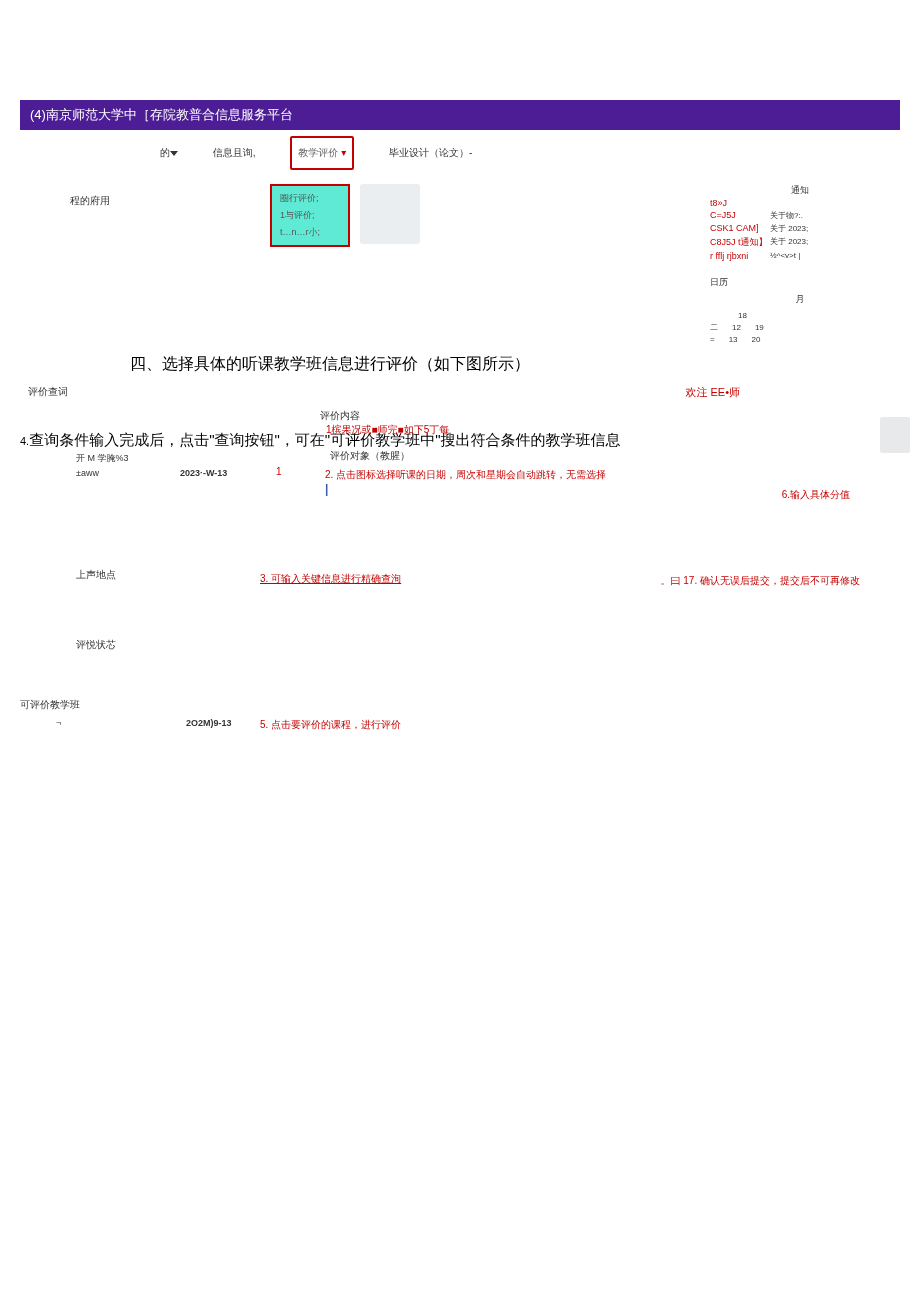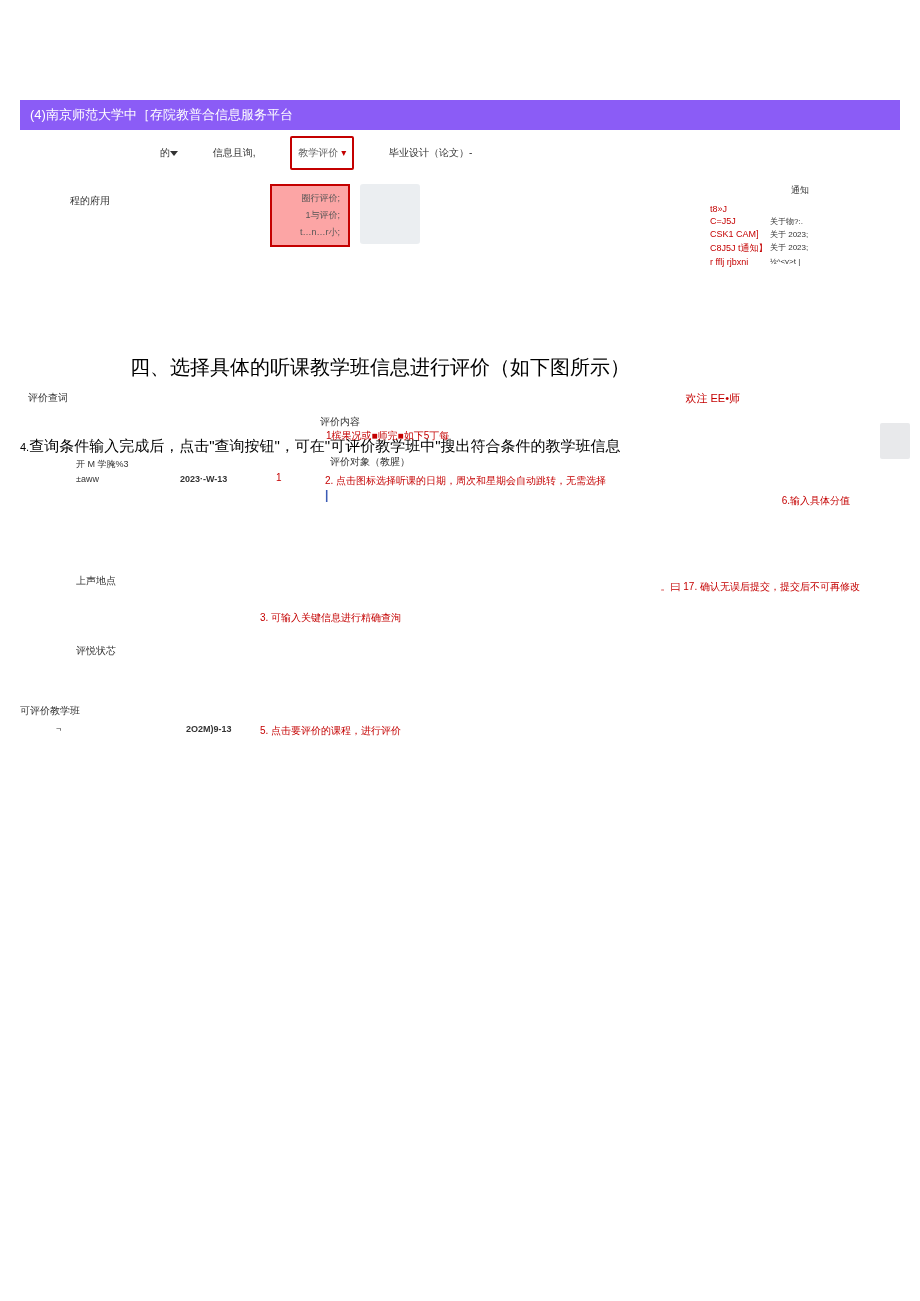--- a/index.html
+++ b/index.html
@@ -1,58 +1,58 @@
 <!DOCTYPE html>
 <html><head>
   <meta charset="utf-8">
   <style>
     * { margin: 0; padding: 0; box-sizing: border-box; }
     body { font-family: "Microsoft YaHei", Arial, sans-serif; width: 920px; background: #fff; font-size: 11px; color: #333; }
-    .blue-header { background: #8b5cf6; color: #fff; padding: 6px 10px; font-size: 13px; margin: 100px 20px 0 20px; }
+    .blue-header { background: #4c1d95; color: #fff; padding: 6px 10px; font-size: 13px; margin: 100px 20px 0 20px; }
     .nav-row { padding: 6px 0; margin: 0 20px; font-size: 10px; color: #333; }
     .nav-item { display: inline-block; margin-right: 20px; margin-left: 12px; }
     .nav-item.left1 { margin-left: 140px; }
     .dropdown-btn { display: inline-block; border: 2px solid #c40000; padding: 8px 6px; font-size: 10px; color: #666; border-radius: 2px; }
     .dropdown-btn .caret { color: #c40000; }
     .content-row1 { position: relative; margin: 8px 20px 0 20px; height: 140px; }
     .left-label-1 { position: absolute; left: 50px; top: 10px; font-size: 10px; }
-    .dropdown-menu { position: absolute; left: 250px; top: 0; border: 2px solid #c40000; padding: 4px 8px; font-size: 9px; width: 80px; background: #fca5a5; text-align: right; }
+    .dropdown-menu { position: absolute; left: 250px; top: 0; border: 2px solid #c40000; padding: 4px 8px; font-size: 9px; width: 80px; background: #5eead4; }
     .dropdown-menu div { padding: 2px 0; color: #555; }
     .avatar-blur { position: absolute; left: 340px; top: 0; width: 60px; height: 60px; background: #d8dde3; opacity: 0.5; border-radius: 3px; }
     .notice-block { position: absolute; right: 10px; top: 0; width: 180px; font-size: 9px; }
-    .notice-title { text-align: center; margin-bottom: 6px; }
+    .notice-title { text-align: center; }
     .notice-row { display: flex; padding: 1px 0; }
     .notice-code { color: #c40000; width: 60px; font-size: 9px; }
     .notice-body { flex: 1; font-size: 8px; color: #333; }
     .calendar-block { position: absolute; right: 10px; top: 92px; width: 180px; font-size: 9px; }
     .calendar-title { margin-bottom: 4px; }
     .calendar-month { text-align: center; margin-bottom: 4px; }
     .calendar-grid { font-size: 8px; line-height: 12px; }
     .calendar-grid .row { display: flex; gap: 14px; }
-    .section-heading { font-size: 20px; margin: 30px 0 10px 130px; color: #000; }
+    .section-heading { font-size: 16px; margin: 30px 0 10px 130px; color: #000; }
     .eval-query-label { font-size: 10px; margin-left: 28px; }
     .welcome-label { color: #c40000; font-size: 11px; position: absolute; right: 180px; }
     .row-wrap { position: relative; height: 18px; }
     .eval-content-label { font-size: 10px; margin-left: 320px; margin-top: 6px; }
     .eval-content-detail { font-size: 9px; margin-left: 250px; margin-top: 2px; color: #333; }
     .instruction-4 { font-size: 15px; margin: 8px 20px 2px 20px; color: #000; position: relative; }
     .instruction-4 .n4 { font-size: 11px; }
     .inline-red { color: #c40000; font-size: 10px; position: absolute; }
     .inline-eval-obj { color: #333; font-size: 10px; position: absolute; left: 310px; top: 18px; }
     .row-after4 { position: relative; height: 30px; margin-top: 2px; }
     .label-aww { position: absolute; left: 76px; top: 0; font-size: 9px; }
     .label-date { position: absolute; left: 180px; top: 0; font-weight: bold; font-size: 9px; }
     .red-note-2 { position: absolute; left: 325px; top: 0; color: #c40000; font-size: 10px; }
     .red-bar { position: absolute; left: 325px; top: 14px; color: #3b5bb5; font-weight: bold; font-size: 12px; }
     .red-note-6 { position: absolute; right: 70px; top: 20px; color: #c40000; font-size: 10px; }
     .red-num-1 { position: absolute; left: 276px; top: -2px; color: #c40000; font-size: 10px; }
     .spacer { height: 70px; }
     .row-place { position: relative; height: 40px; text-align: center; }
     .label-place { position: absolute; left: 76px; top: 0; font-size: 10px; }
-    .red-note-3 { position: absolute; left: 260px; top: 37px; color: #c40000; font-size: 10px; }
+    .red-note-3 { position: absolute; left: 260px; top: 4px; color: #c40000; font-size: 10px; text-decoration: underline; }
     .red-note-7 { position: absolute; right: 60px; top: 6px; color: #c40000; font-size: 10px; }
     .row-status { position: relative; height: 30px; margin-top: 30px; }
     .label-status { position: absolute; left: 76px; top: 0; font-size: 10px; }
     .row-class { position: relative; height: 40px; margin-top: 30px; }
     .label-class { position: absolute; left: 20px; top: 0; font-size: 10px; }
     .label-neg { position: absolute; left: 56px; top: 20px; font-size: 9px; }
     .label-date2 { position: absolute; left: 186px; top: 20px; font-weight: bold; font-size: 9px; text-align: center; }
     .red-note-5 { position: absolute; left: 260px; top: 20px; color: #c40000; font-size: 10px; }
     .avatar-small { position: absolute; right: 10px; width: 30px; height: 36px; background: #e8e9eb; border-radius: 2px; }
     .triangle { display: inline-block; width: 0; height: 0; border-left: 4px solid transparent; border-right: 4px solid transparent; border-top: 5px solid #333; vertical-align: middle; }
@@ -101,20 +101,41 @@
     <div class="notice-row">
       <span class="notice-code">C8J5J t通知】</span>
       <span class="notice-body">关于 2023;</span>
     </div>
     <div class="notice-row">
       <span class="notice-code">r fflj    rjbxni</span>
       <span class="notice-body">½^&lt;v&gt;t |</span>
     </div>
   </div>
 
+  <div class="calendar-block">
+    <div class="calendar-title">日历</div>
+    <div class="calendar-month">月</div>
+    <div class="calendar-grid">
+      <div class="row">
+        <span></span>
+        <span></span>
+        <span>18</span>
+      </div>
+      <div class="row">
+        <span>二</span>
+        <span>12</span>
+        <span>19</span>
+      </div>
+      <div class="row">
+        <span>=</span>
+        <span>13</span>
+        <span>20</span>
+      </div>
+    </div>
+  </div>
 </div>
 
 <div class="section-heading">四、选择具体的听课教学班信息进行评价（如下图所示）</div>
 
 <div class="row-wrap">
   <span class="eval-query-label">评价查词</span>
   <span class="welcome-label">欢注 EE•师</span>
 </div>
 
 <div class="eval-content-label">评价内容</div>

